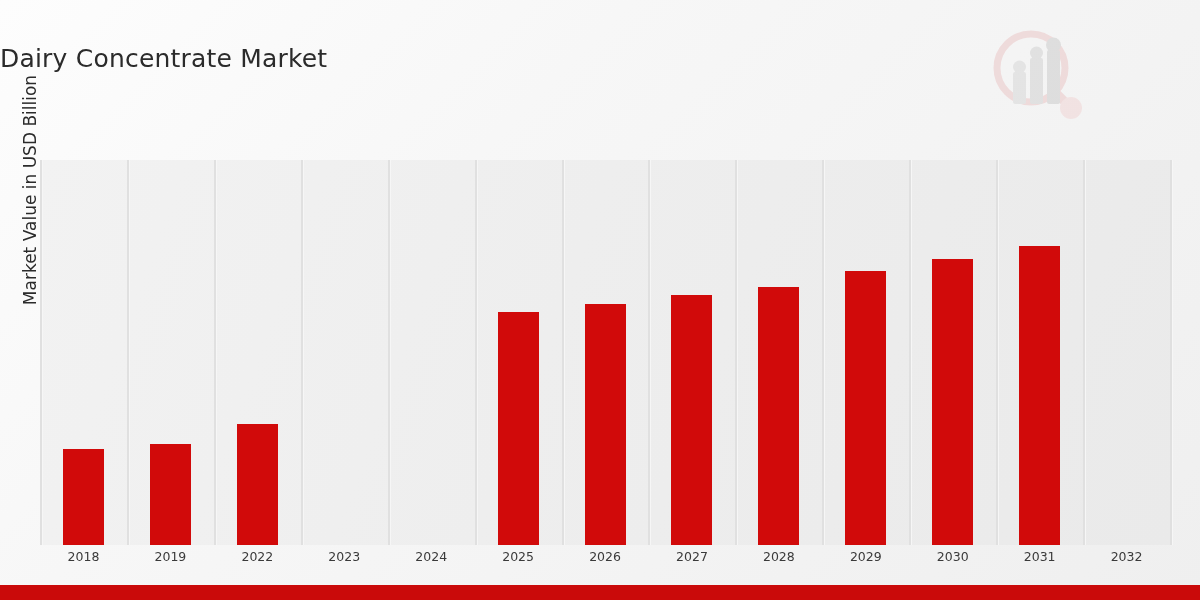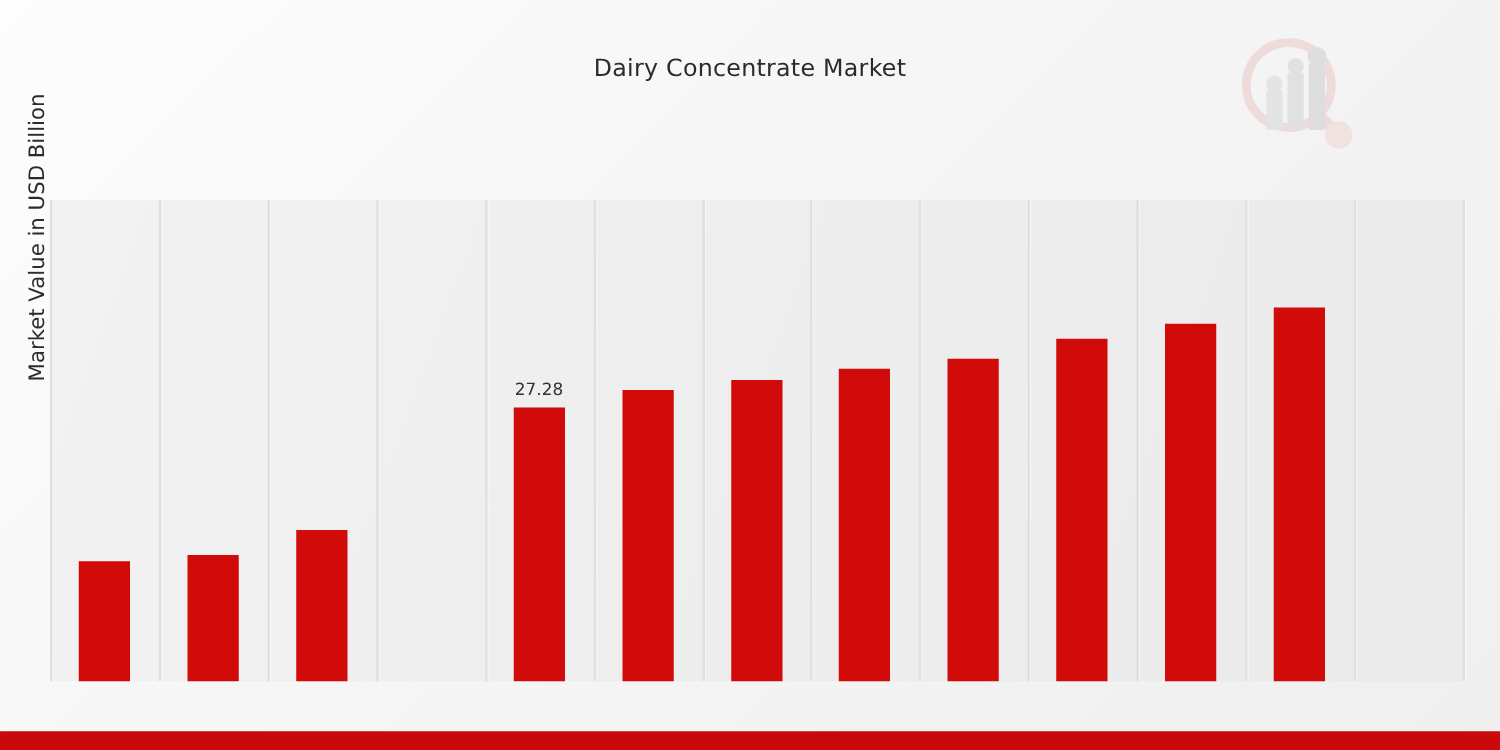--- a/index.html
+++ b/index.html
@@ -20,22 +20,22 @@
     background: linear-gradient(135deg, #fdfdfd 0%, #f7f7f7 35%, #efefef 100%);
     box-sizing: border-box;
   }
 
   
   #chart-title {
     position: absolute;
     top: 44px;
     left: 0;
     width: 1200px;
-    text-align: center;
-    font-size: 19px;
+    text-align: left;
+    font-size: 25px;
     font-weight: 400;
     color: #2b2b2b;
     letter-spacing: 0.2px;
     white-space: nowrap;
   }
 
   
   #watermark-logo {
     position: absolute;
     top: 20px;
@@ -183,24 +183,20 @@
     <div id="bars-layer">
         <div class="bar-group" style="left: 0px;">
           <div class="bar" style="height: 96px; background: rgb(209, 10, 10);"></div>
         </div>
         <div class="bar-group" style="left: 86.9231px;">
           <div class="bar" style="height: 101px; background: rgb(209, 10, 10);"></div>
         </div>
         <div class="bar-group" style="left: 173.846px;">
           <div class="bar" style="height: 121px; background: rgb(209, 10, 10);"></div>
         </div>
-        <div class="bar-group" style="left: 347.692px;">
-          <div class="bar" style="height: 219px; background: rgb(209, 10, 10);"></div>
-          <div class="bar-value" style="bottom: 225px;">27.28</div>
-        </div>
         <div class="bar-group" style="left: 434.615px;">
           <div class="bar" style="height: 233px; background: rgb(209, 10, 10);"></div>
         </div>
         <div class="bar-group" style="left: 521.538px;">
           <div class="bar" style="height: 241px; background: rgb(209, 10, 10);"></div>
         </div>
         <div class="bar-group" style="left: 608.462px;">
           <div class="bar" style="height: 250px; background: rgb(209, 10, 10);"></div>
         </div>
         <div class="bar-group" style="left: 695.385px;">
@@ -211,16 +207,31 @@
         </div>
         <div class="bar-group" style="left: 869.231px;">
           <div class="bar" style="height: 286px; background: rgb(209, 10, 10);"></div>
         </div>
         <div class="bar-group" style="left: 956.154px;">
           <div class="bar" style="height: 299px; background: rgb(209, 10, 10);"></div>
         </div>
       </div>
   </div>
 
+  <div id="x-axis-labels">
+      <div class="x-tick" style="left: 0px;">2018</div>
+      <div class="x-tick" style="left: 86.9231px;">2019</div>
+      <div class="x-tick" style="left: 173.846px;">2022</div>
+      <div class="x-tick" style="left: 260.769px;">2023</div>
+      <div class="x-tick" style="left: 347.692px;">2024</div>
+      <div class="x-tick" style="left: 434.615px;">2025</div>
+      <div class="x-tick" style="left: 521.538px;">2026</div>
+      <div class="x-tick" style="left: 608.462px;">2027</div>
+      <div class="x-tick" style="left: 695.385px;">2028</div>
+      <div class="x-tick" style="left: 782.308px;">2029</div>
+      <div class="x-tick" style="left: 869.231px;">2030</div>
+      <div class="x-tick" style="left: 956.154px;">2031</div>
+      <div class="x-tick" style="left: 1043.08px;">2032</div>
+    </div>
 
   <div id="footer-band"></div>
 
 </div>
 
 </body></html>

